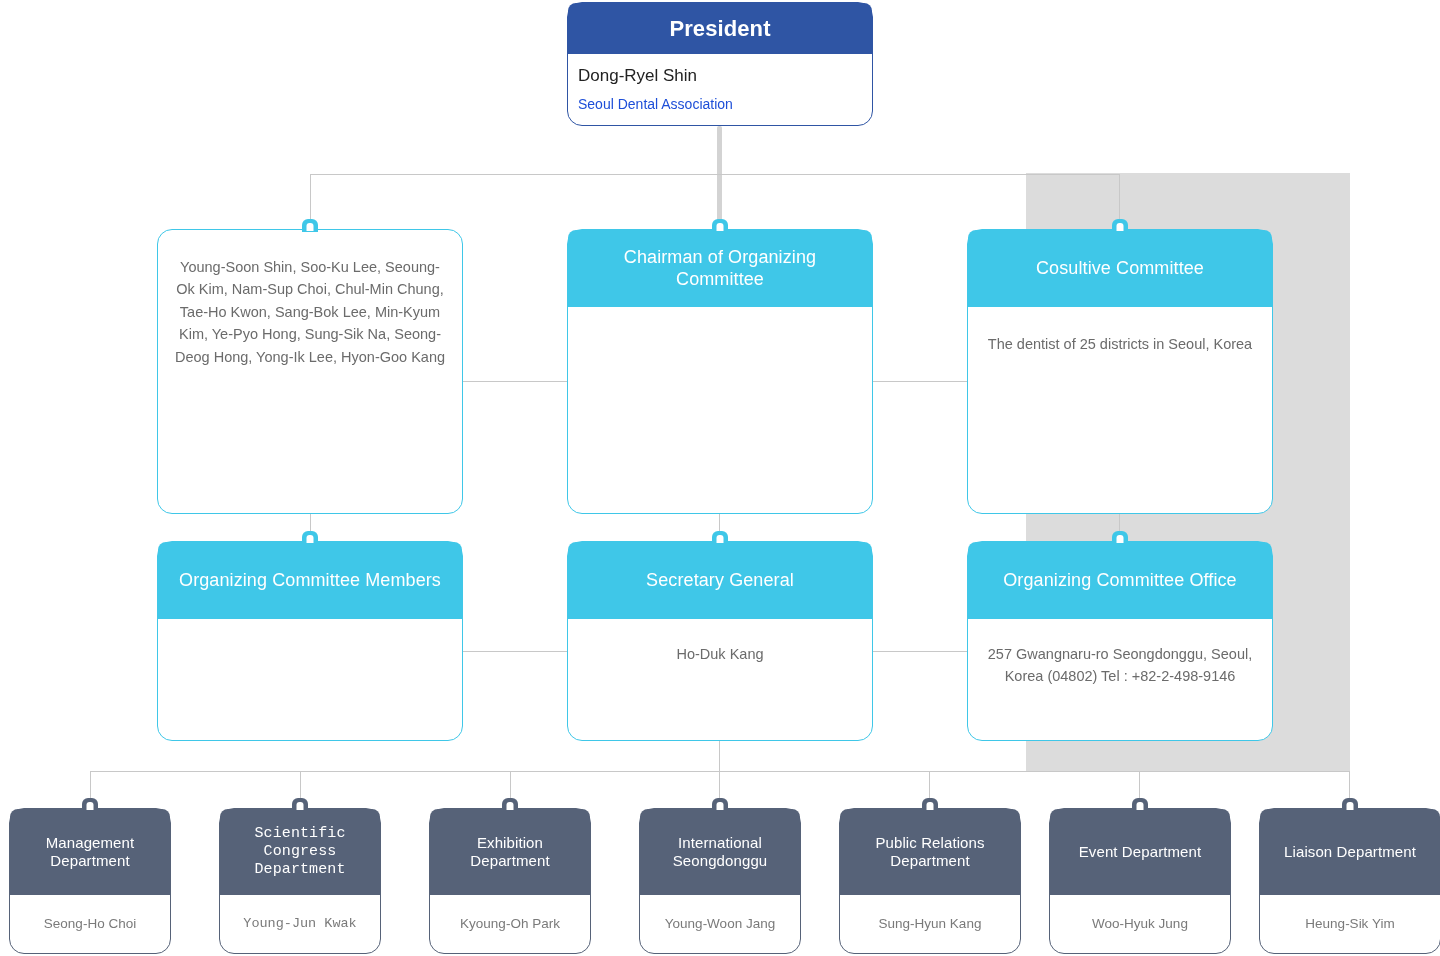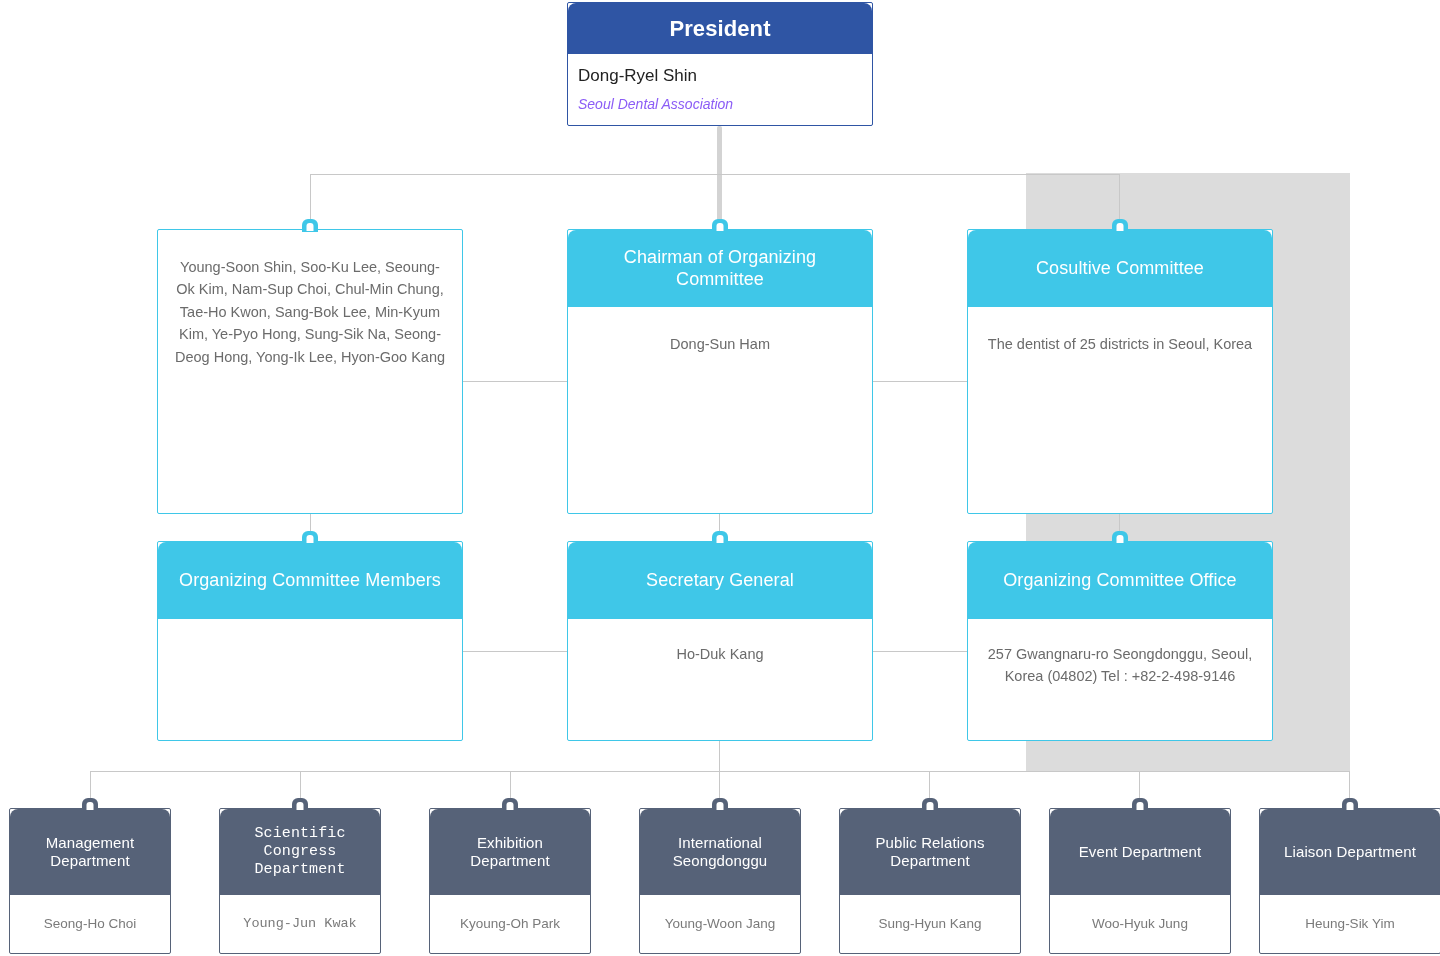--- a/index.html
+++ b/index.html
@@ -43,21 +43,21 @@
   .line.trunk {
     background: #d3d3d3;
     width: 5px;
     border-radius: 2px;
   }
 
   
   .card {
     position: absolute;
     box-sizing: border-box;
-    border-radius: 2px;
+    border-radius: 15px;
     background: #ffffff;
     z-index: 3;
   }
   .card .head {
     box-sizing: border-box;
     border-top-left-radius: 8px;
     border-top-right-radius: 8px;
     color: #ffffff;
     display: flex;
     align-items: center;
@@ -121,22 +121,21 @@
     padding: 0 10px;
   }
   .president .name {
     font-size: 17px;
     font-weight: 400;
     color: #222222;
     margin-bottom: 4px;
   }
   .president .org {
     font-size: 14px;
-    color: #8b5cf6;
-    font-style: italic;
+    color: #1d4ed8;
   }
 
   
   .cyan {
     border: 1px solid #3fc7e8;
   }
   .cyan .head {
     background: #3fc7e8;
     font-size: 18px;
     font-weight: 400;
@@ -222,21 +221,20 @@
   </div>
 
   <div class="card cyan r2 col-a">
     <div class="pin"></div>
     <div class="body">Young-Soon Shin, Soo-Ku Lee, Seoung-Ok Kim, Nam-Sup Choi, Chul-Min Chung, Tae-Ho Kwon, Sang-Bok Lee, Min-Kyum Kim, Ye-Pyo Hong, Sung-Sik Na, Seong-Deog Hong, Yong-Ik Lee, Hyon-Goo Kang</div>
   </div>
 
   <div class="card cyan r2 col-b">
     <div class="pin"></div>
     <div class="head">Chairman of Organizing Committee</div>
-    <div class="body">Dong-Sun Ham</div>
   </div>
 
   <div class="card cyan r2 col-c">
     <div class="pin"></div>
     <div class="head">Cosultive Committee</div>
     <div class="body">The dentist of 25 districts in Seoul, Korea</div>
   </div>
 
   <div class="card cyan r3 col-a">
     <div class="pin"></div>

